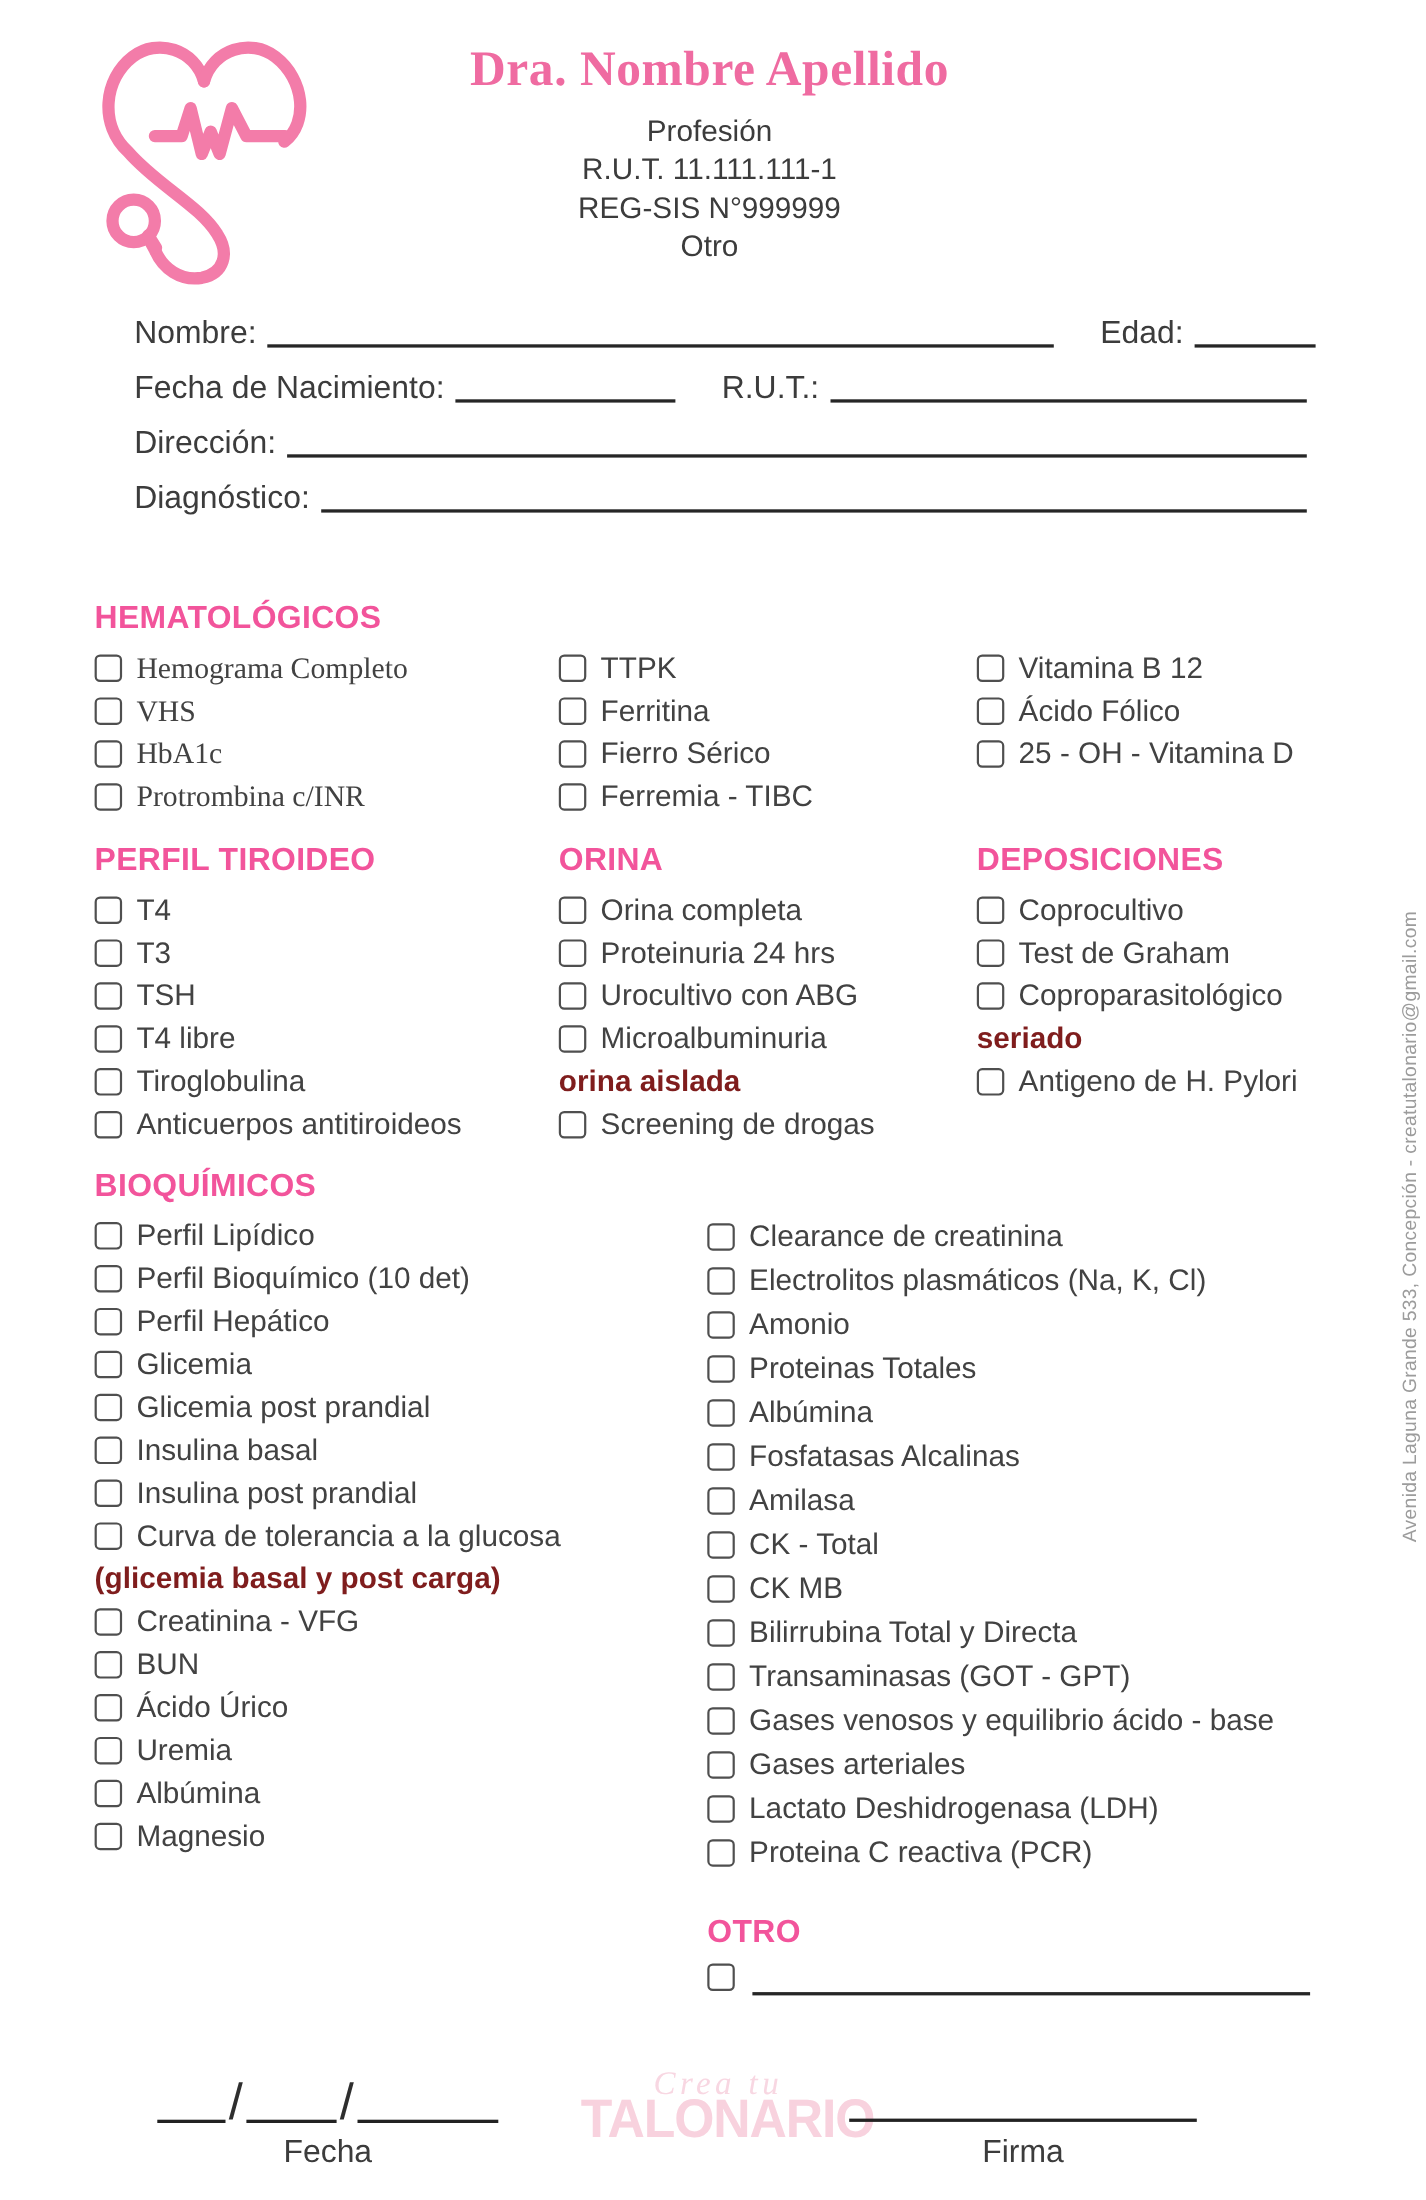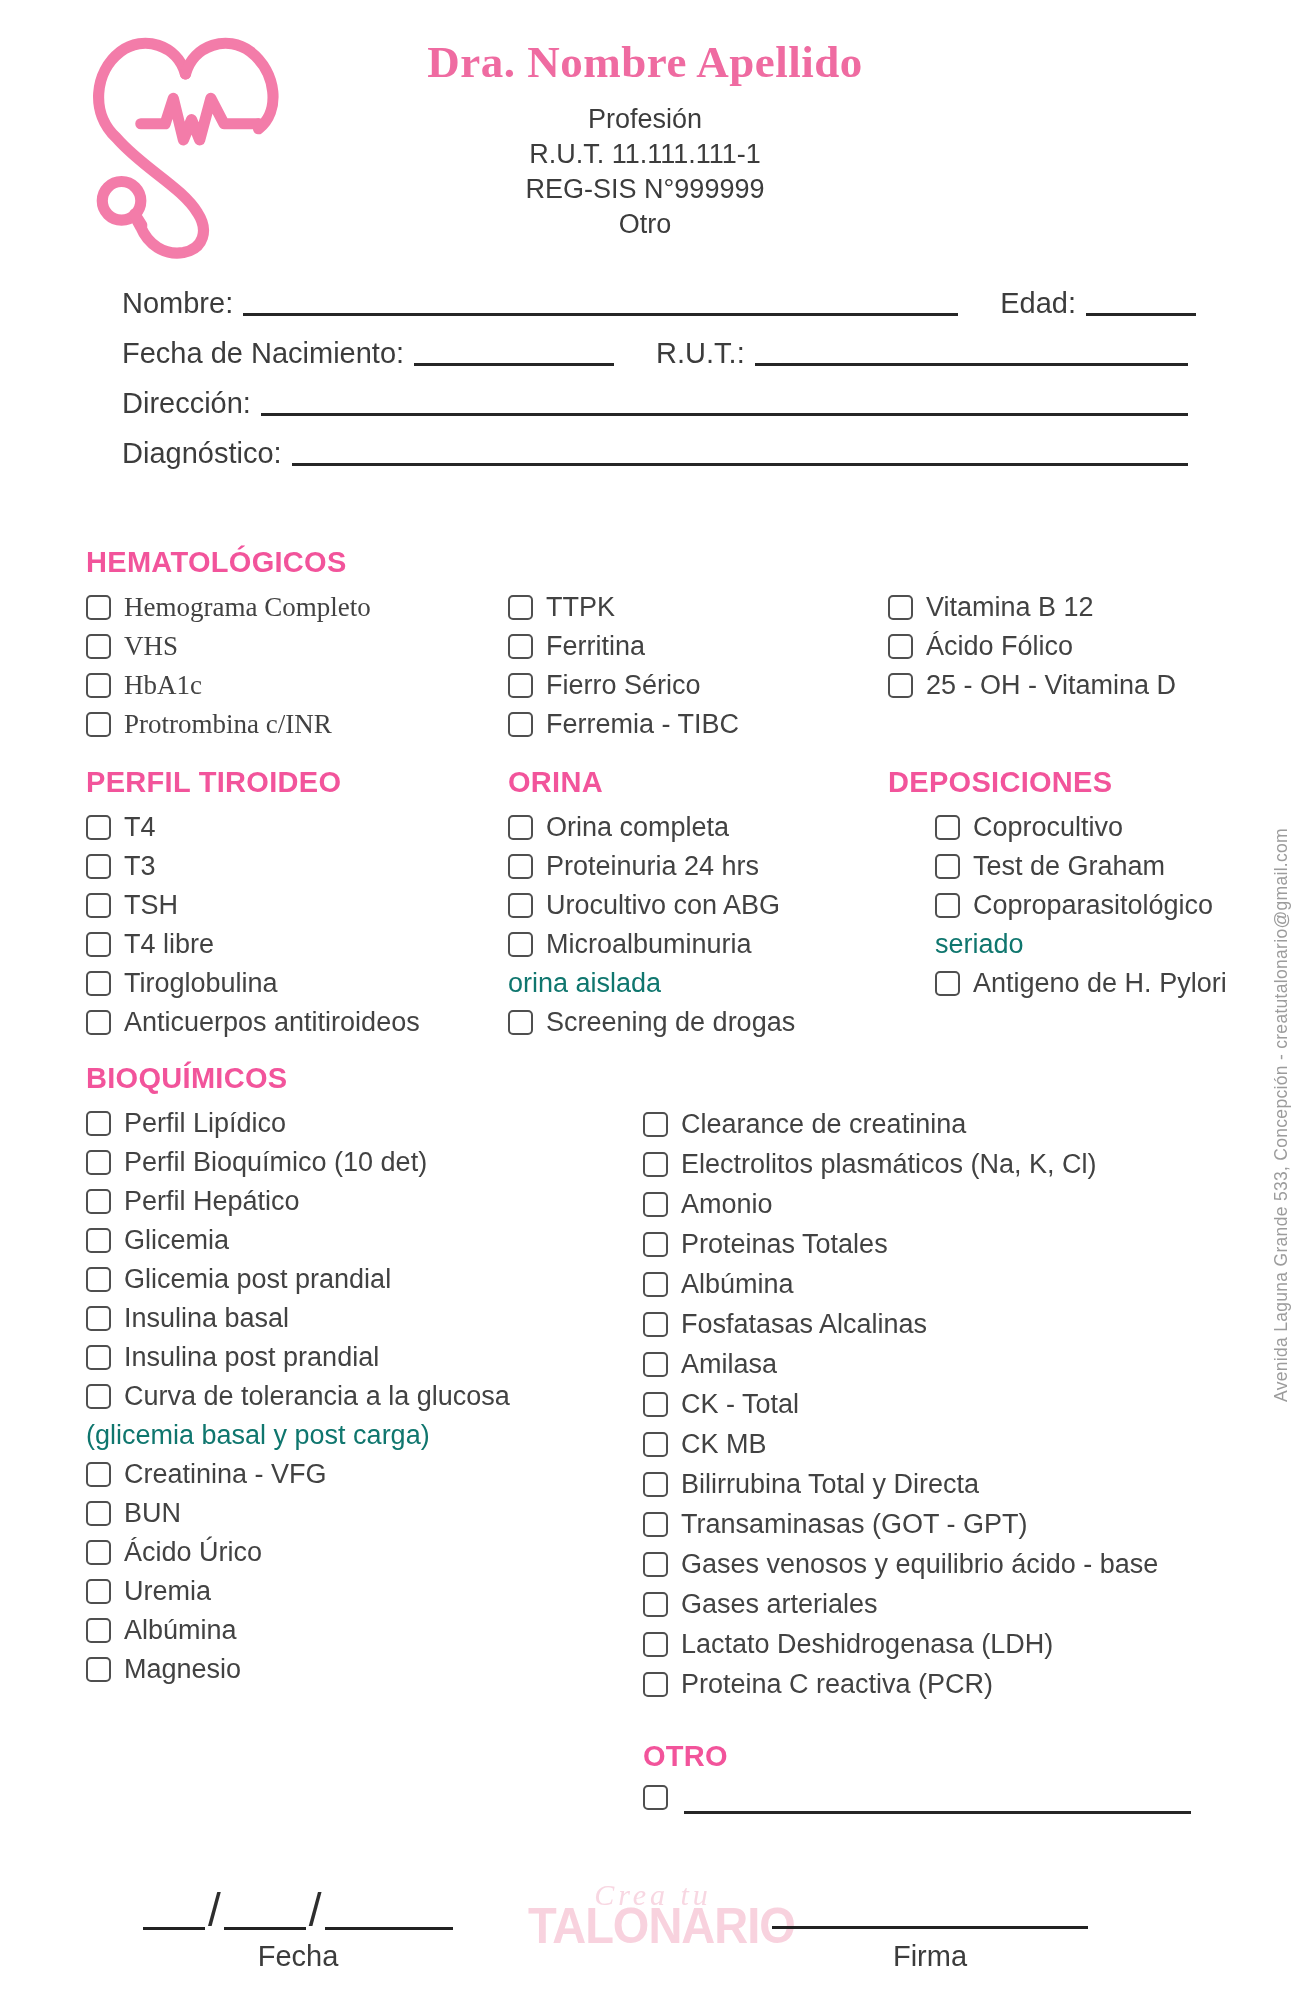--- a/index.html
+++ b/index.html
@@ -30,21 +30,21 @@
     position:absolute; font-size:29px; font-weight:bold; color:#f2549b; letter-spacing:.3px;
   }
   .col { position:absolute; }
   .row { display:flex; align-items:center; min-height:39px; }
   .col2-bio .row { min-height:40px; }
   .checkbox {
     flex:0 0 auto; width:21px; height:21px; background:#fff;
     border:2.5px solid #4f4f4f; border-radius:5px; margin-right:13px;
   }
   .item-label { font-size:27px; color:#424242; white-space:nowrap; font-weight:300; }
-  .cont { font-size:27px; color:#0f766e; min-height:39px; display:flex; align-items:center; font-weight:400; }
+  .cont { font-size:27px; color:#7f1d1d; min-height:39px; display:flex; align-items:center; font-weight:700; }
 
   
   .otro-row { position:absolute; left:643px; top:1776px; width:548px; display:flex; align-items:flex-end; height:40px; }
   .otro-row .checkbox { margin:0 0 6px 0; }
   .otro-row .blank { margin:0 0 2px 16px; }
 
   
   .date-group { position:absolute; left:143px; top:1886px; width:310px; display:flex; align-items:flex-end; height:44px; }
   .date-seg { border-bottom:3px solid #222; height:10px; }
   .date-seg.s1 { width:62px; } .date-seg.s2 { width:82px; } .date-seg.s3 { width:128px; }
@@ -248,21 +248,21 @@
         <span class="item-label">Microalbuminuria</span>
       </div>
       <div class="cont">orina aislada</div>
 
       <div class="row">
         <span class="checkbox"></span>
         <span class="item-label">Screening de drogas</span>
       </div>
 
     </div>
-  <div class="col" style="left:888px; top:808px;margin-left:47px;">
+  <div class="col" style="left:888px; top:808px;">
 
       <div class="row">
         <span class="checkbox"></span>
         <span class="item-label">Coprocultivo</span>
       </div>
 
       <div class="row">
         <span class="checkbox"></span>
         <span class="item-label">Test de Graham</span>
       </div>

